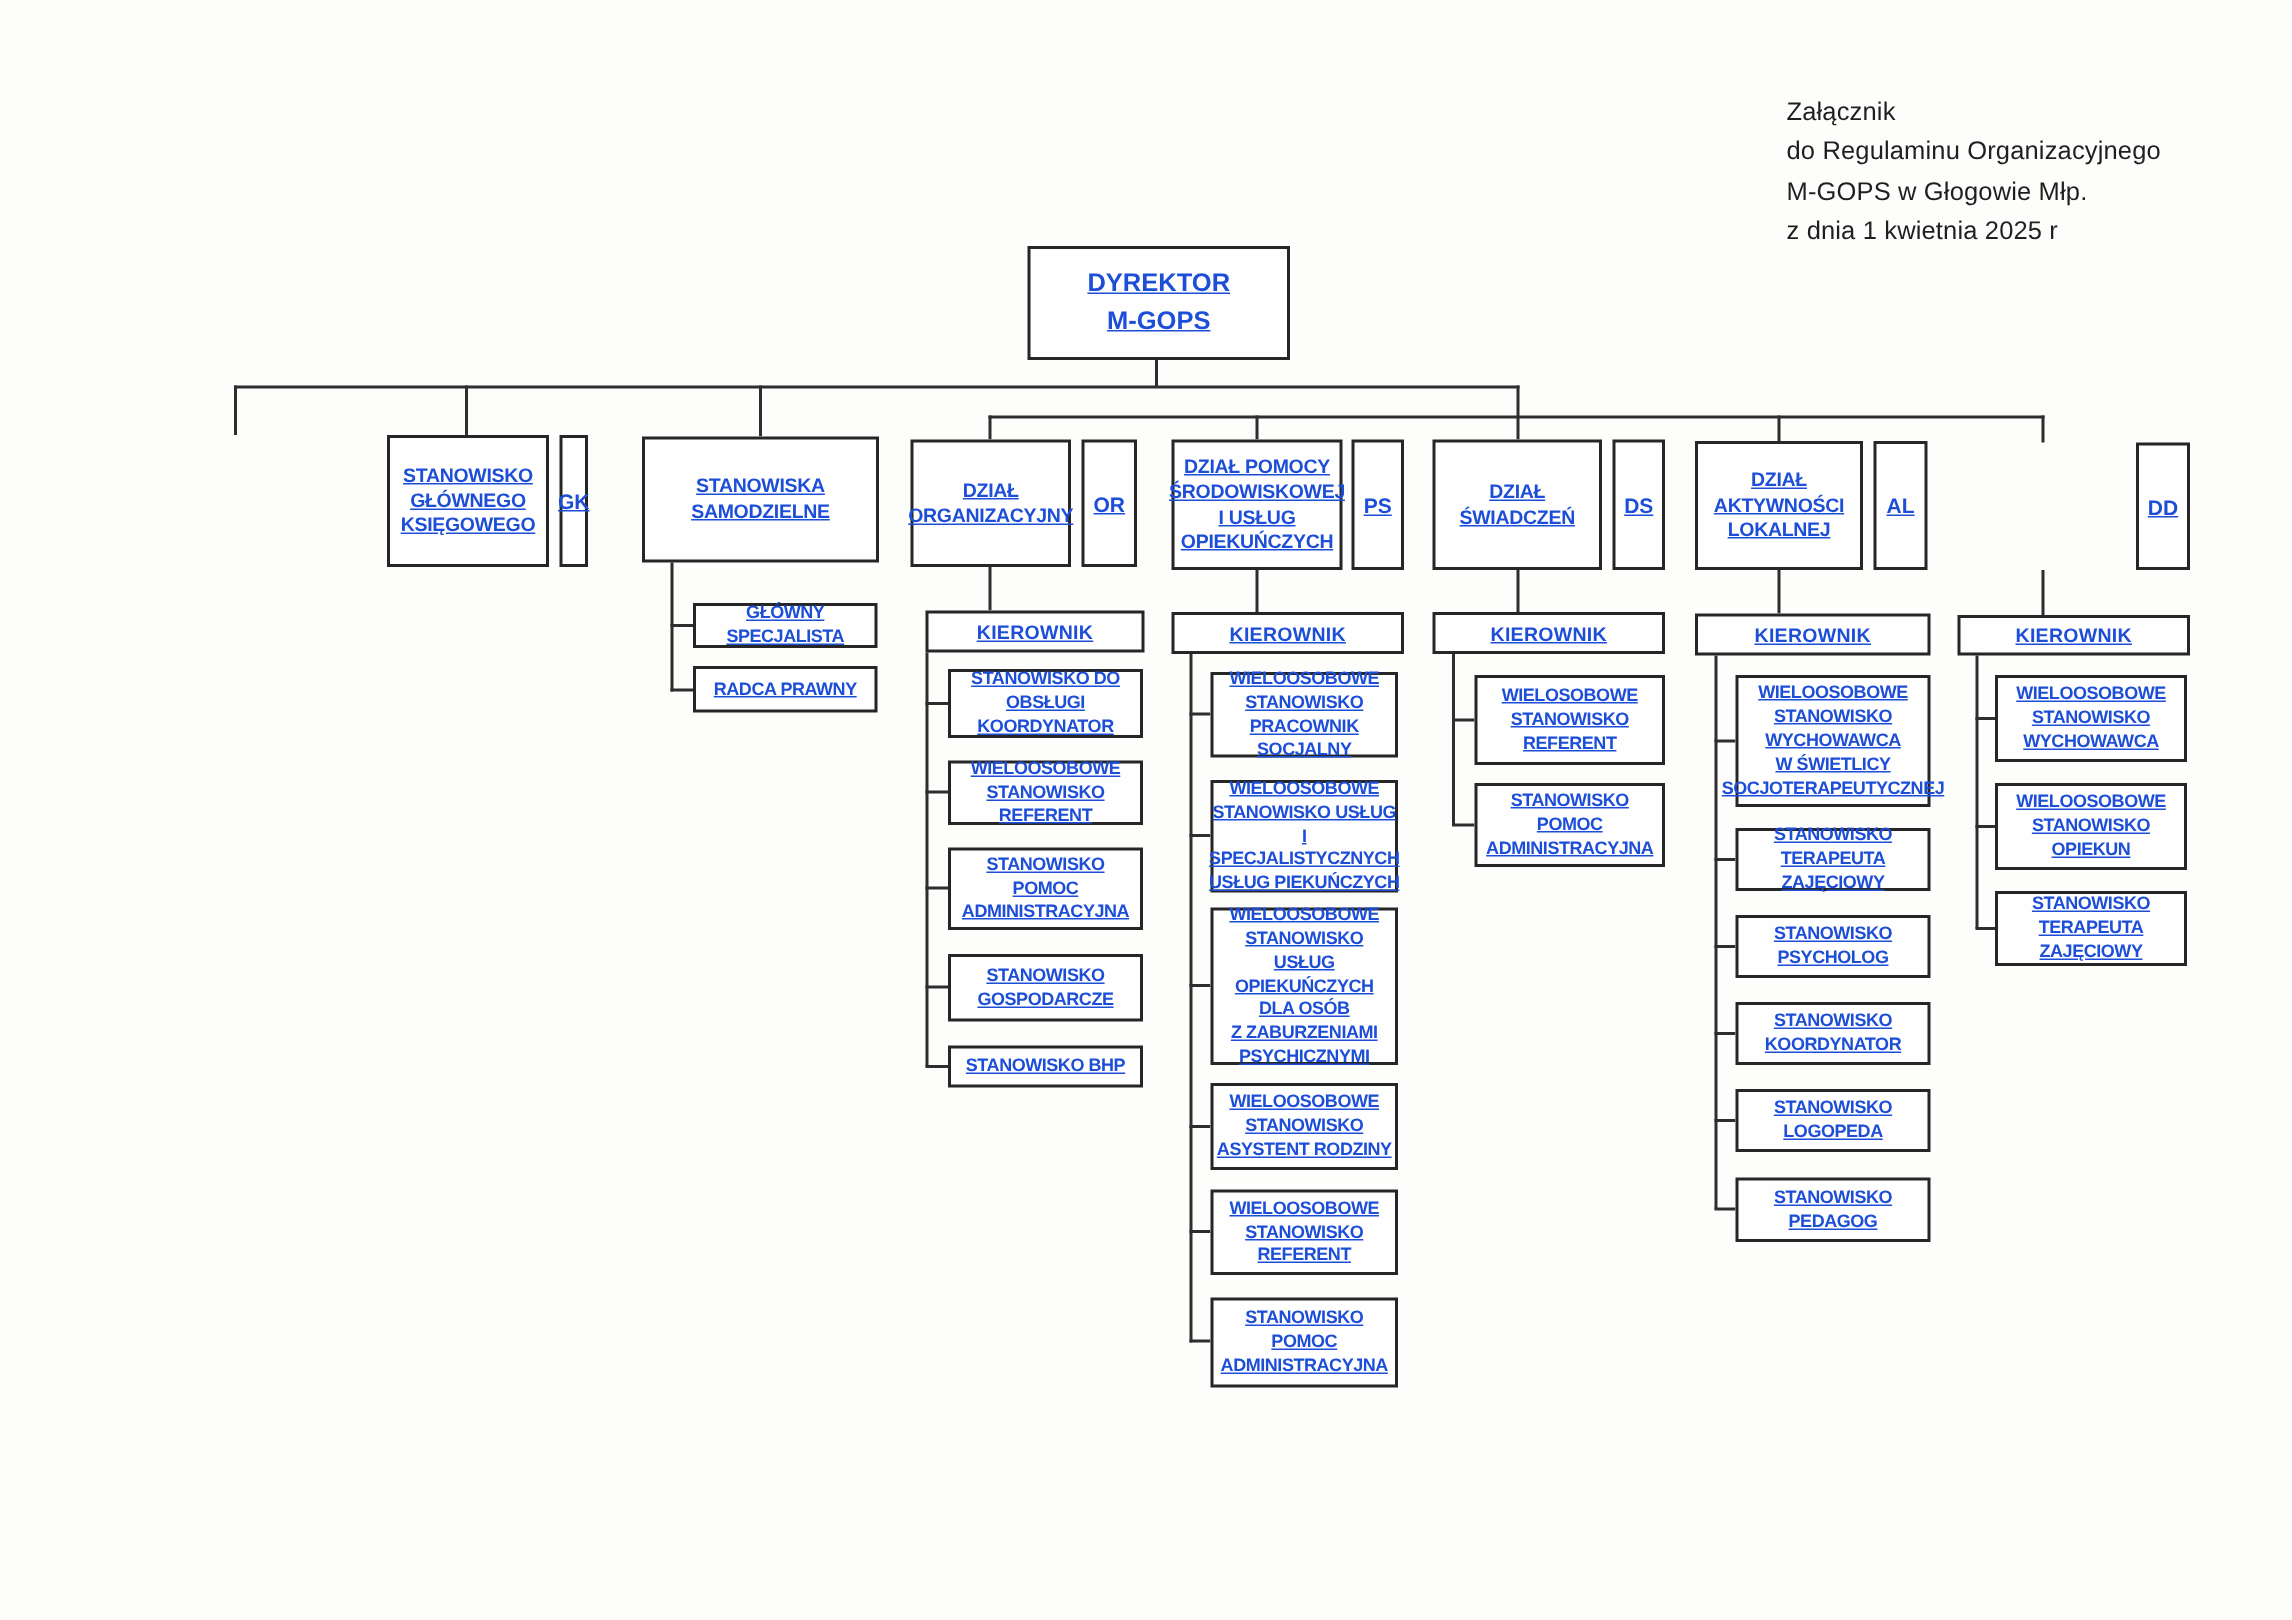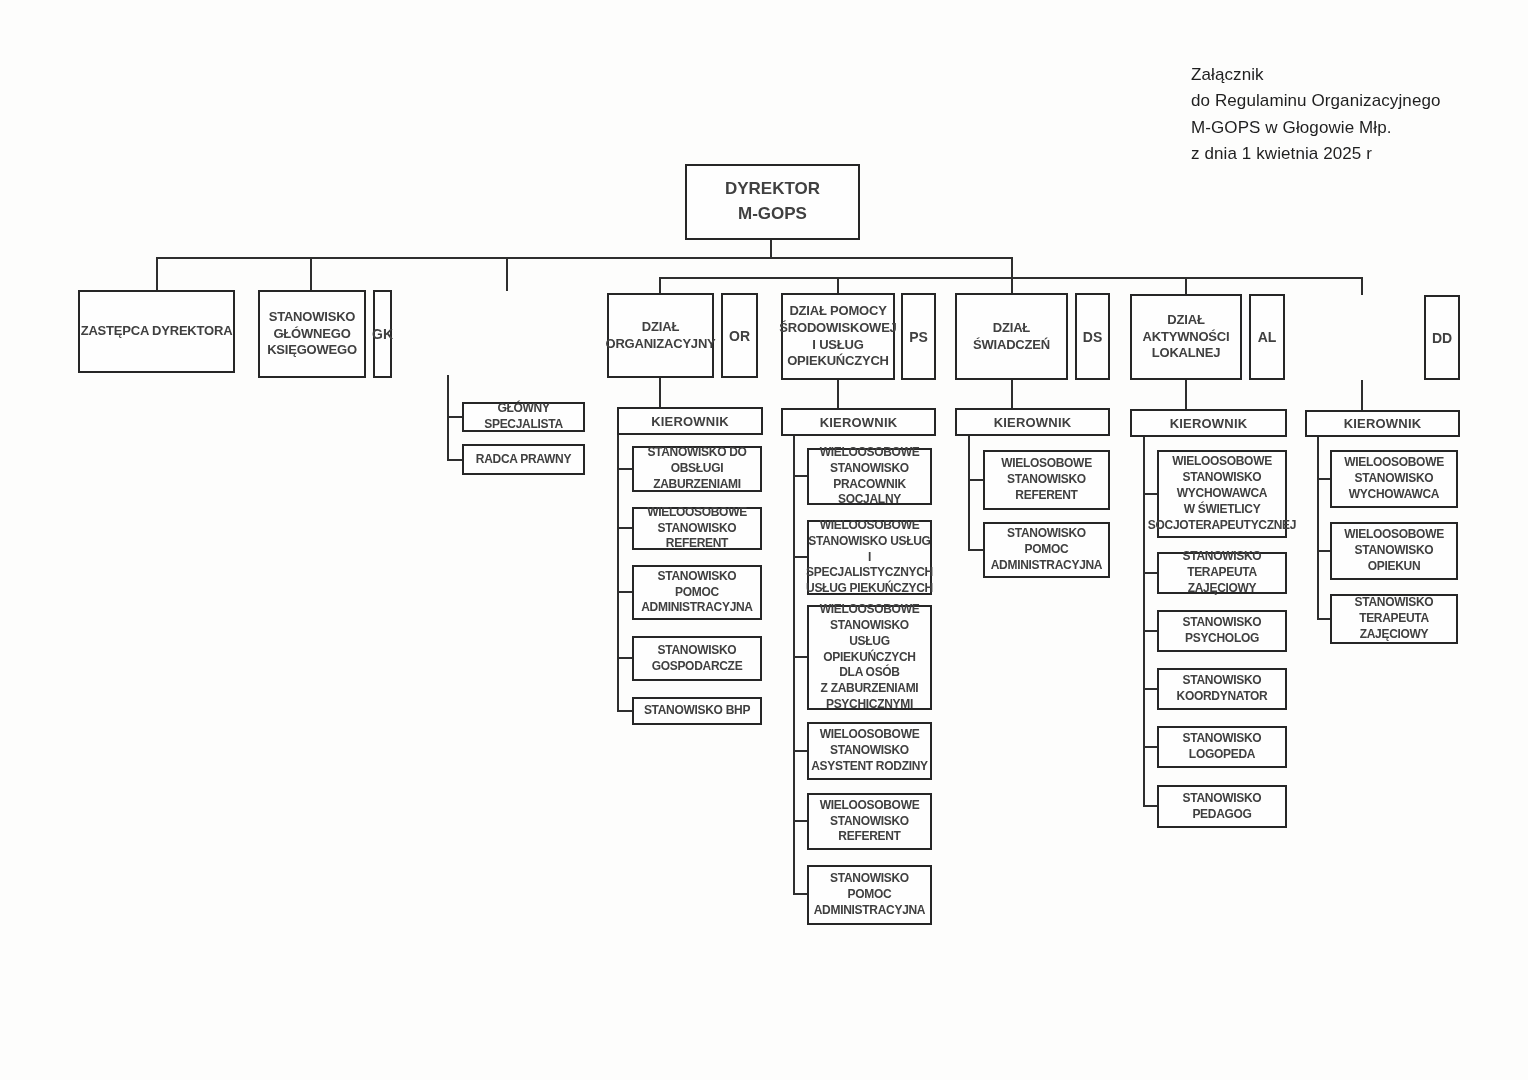--- a/index.html
+++ b/index.html
@@ -12,21 +12,22 @@
   }
   .box{
     position:absolute;
     box-sizing:border-box;
     border:2px solid #262626;
     background:#fefefe;
     display:flex;align-items:center;justify-content:center;
     text-align:center;
     white-space:pre-line;
     font-weight:bold;
-    color:#404040;
+    color:#1d4ed8;
+    text-decoration:underline;
   }
   .root{font-size:17px;line-height:1.45;letter-spacing:0px;}
   .dept{font-size:13px;line-height:1.3;letter-spacing:-0.2px;}
   .code{font-size:14px;letter-spacing:0;}
   .mgr{font-size:13px;letter-spacing:0.2px;}
   .pos{font-size:12px;line-height:1.32;letter-spacing:-0.3px;padding:2px;}
   .h,.v{position:absolute;background:#2e2e2e;}
   .h{height:2px;}
   .v{width:2px;}
   .note{
@@ -55,27 +56,28 @@
   <div class="v" style="left:156px;top:257px;height:33px"></div>
   <div class="v" style="left:310px;top:257px;height:33px"></div>
   <div class="v" style="left:506px;top:257px;height:34px"></div>
   <div class="v" style="left:1011px;top:257px;height:36px"></div>
   <div class="h" style="left:659px;top:277px;width:704px"></div>
   <div class="v" style="left:659px;top:277px;height:16px"></div>
   <div class="v" style="left:837px;top:277px;height:16px"></div>
   <div class="v" style="left:1185px;top:277px;height:17px"></div>
   <div class="v" style="left:1361px;top:277px;height:18px"></div>
 
-  <div class="box dept" style="left:78px;top:290px;width:157px;height:83px">ZASTĘPCA DYREKTORA</div>
 
   <div class="box dept" style="left:258px;top:290px;width:108px;height:88px">STANOWISKO
 GŁÓWNEGO
 KSIĘGOWEGO</div>
   <div class="box code" style="left:373px;top:290px;width:19px;height:88px">GK</div>
 
+  <div class="box dept" style="left:428px;top:291px;width:158px;height:84px">STANOWISKA
+SAMODZIELNE</div>
 
   <div class="box dept" style="left:607px;top:293px;width:107px;height:85px">DZIAŁ
 ORGANIZACYJNY</div>
   <div class="box code" style="left:721px;top:293px;width:37px;height:85px">OR</div>
 
   <div class="box dept" style="left:781px;top:293px;width:114px;height:87px">DZIAŁ POMOCY
 ŚRODOWISKOWEJ
 I USŁUG
 OPIEKUŃCZYCH</div>
   <div class="box code" style="left:901px;top:293px;width:35px;height:87px">PS</div>
@@ -99,21 +101,21 @@
 
   <div class="v" style="left:659px;top:378px;height:29px"></div>
   <div class="box mgr" style="left:617px;top:407px;width:146px;height:28px">KIEROWNIK</div>
   <div class="v" style="left:617px;top:435px;height:276px"></div>
   <div class="h" style="left:617px;top:468px;width:15px"></div>
   <div class="h" style="left:617px;top:527px;width:15px"></div>
   <div class="h" style="left:617px;top:591px;width:15px"></div>
   <div class="h" style="left:617px;top:657px;width:15px"></div>
   <div class="h" style="left:617px;top:710px;width:15px"></div>
   <div class="box pos" style="left:632px;top:446px;width:130px;height:46px">STANOWISKO DO
-OBSŁUGI ZABURZENIAMI</div>
+OBSŁUGI KOORDYNATOR</div>
   <div class="box pos" style="left:632px;top:507px;width:130px;height:43px">WIELOOSOBOWE
 STANOWISKO REFERENT</div>
   <div class="box pos" style="left:632px;top:565px;width:130px;height:55px">STANOWISKO
 POMOC
 ADMINISTRACYJNA</div>
   <div class="box pos" style="left:632px;top:636px;width:130px;height:45px">STANOWISKO
 GOSPODARCZE</div>
   <div class="box pos" style="left:632px;top:697px;width:130px;height:28px">STANOWISKO BHP</div>
 
   <div class="v" style="left:837px;top:380px;height:28px"></div>

